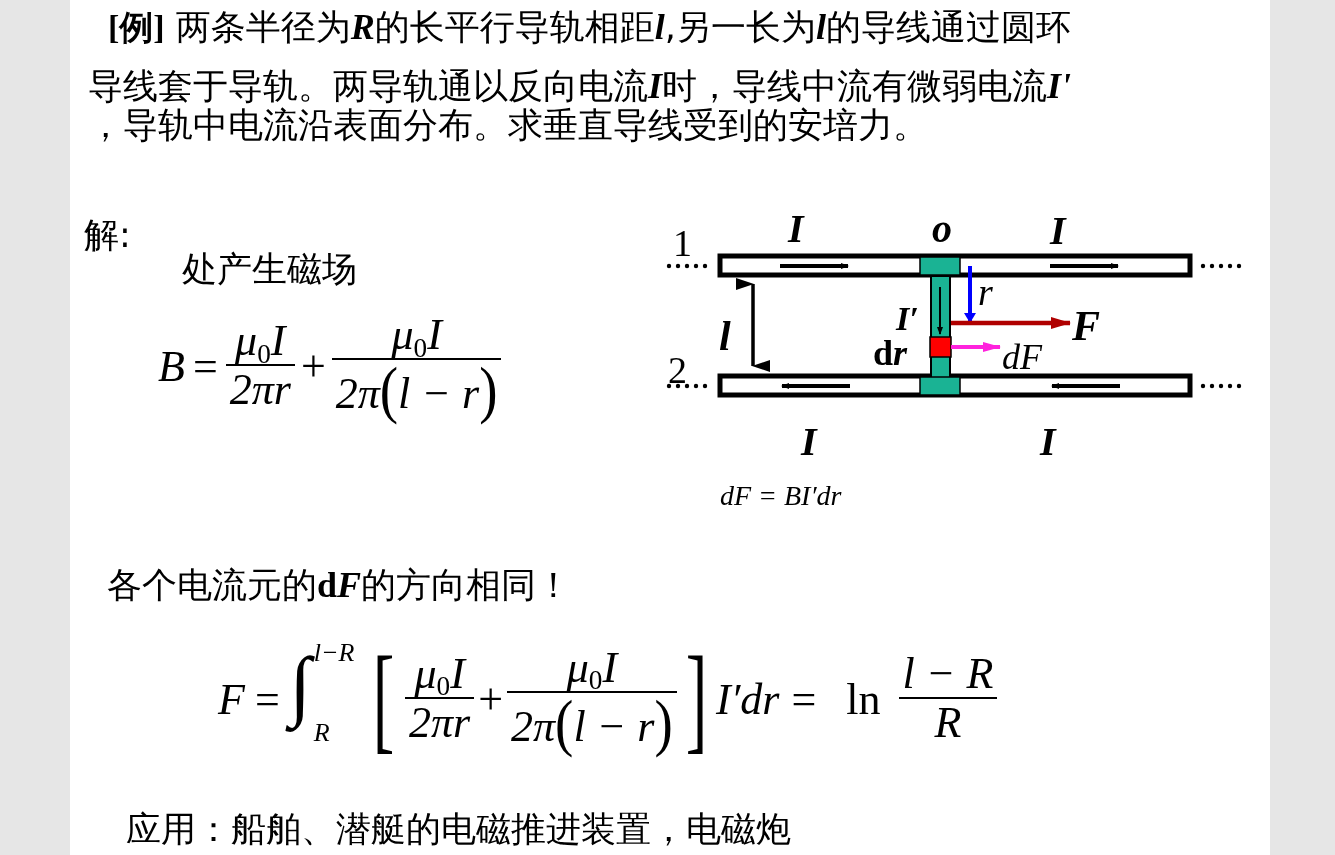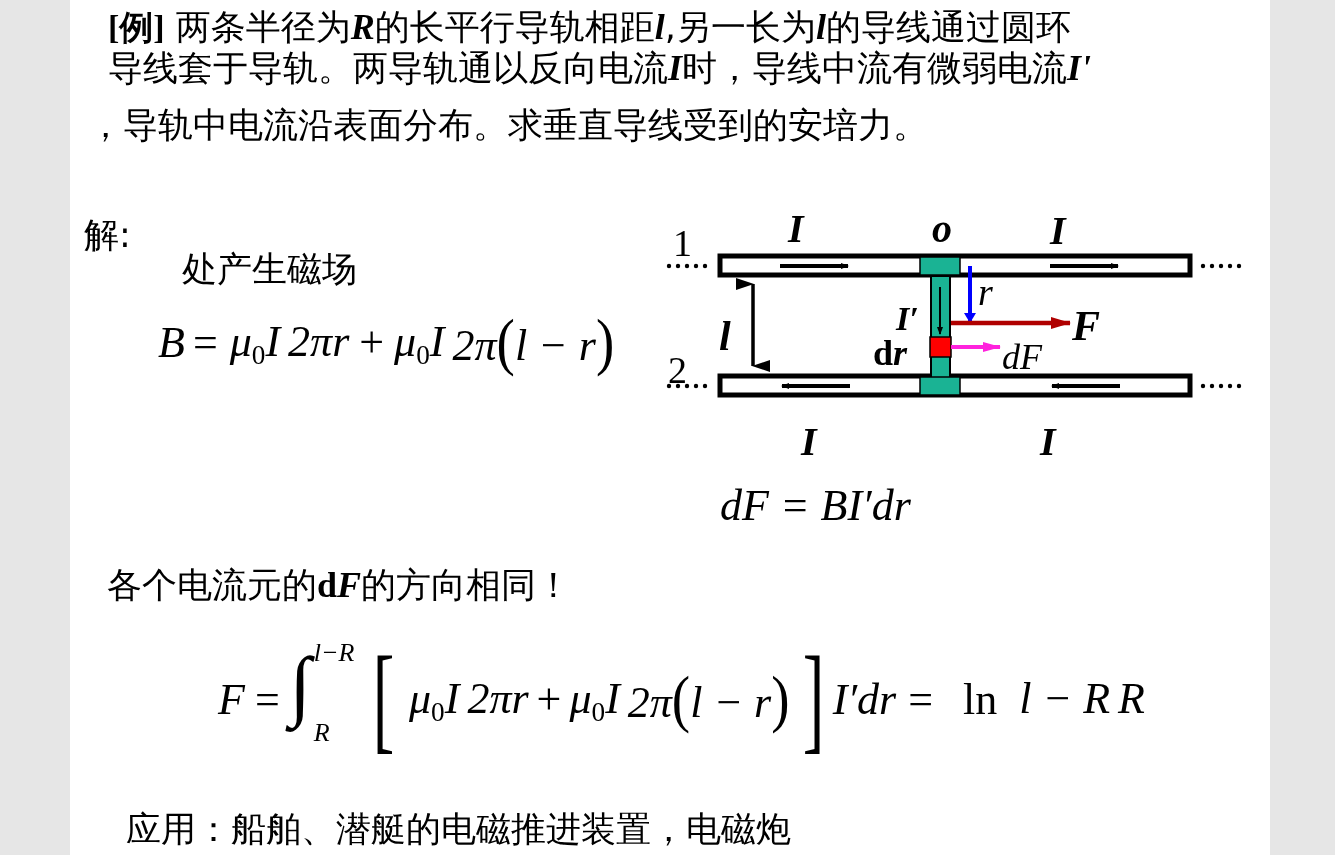--- a/index.html
+++ b/index.html
@@ -5,38 +5,38 @@
     * { margin: 0; padding: 0; box-sizing: border-box; }
     html, body { width: 1335px; height: 855px; overflow: hidden; }
     body { background: #e6e6e6; position: relative; font-family: "DejaVu Serif", "Liberation Serif", serif; color: #000; }
     .page { position: absolute; left: 70px; top: 0; width: 1200px; height: 855px; background: #ffffff; }
     .abs { position: absolute; white-space: nowrap; }
     .cn { font-family: "DejaVu Sans", "Liberation Sans", sans-serif; font-size: 35px; letter-spacing: 0px; }
     .m { font-family: "Liberation Serif", "DejaVu Serif", serif; }
     .mi { font-family: "Liberation Serif", "DejaVu Serif", serif; font-style: italic; }
     .bi { font-family: "Liberation Serif", "DejaVu Serif", serif; font-style: italic; font-weight: bold; }
     .b { font-family: "Liberation Serif", "DejaVu Serif", serif; font-weight: bold; }
-    .frac { display: inline-flex; flex-direction: row; align-items: center; vertical-align: middle; }
+    .frac { display: inline-flex; flex-direction: column; align-items: center; vertical-align: middle; }
     .frac .num { padding: 0 4px; line-height: 1.05; }
     .frac .bar { height: 2px; background: #000; align-self: stretch; }
     .frac .den { padding: 0 4px; line-height: 1.1; }
     .eq { display: flex; align-items: center; }
     .sub { font-size: 0.62em; font-style: normal; position: relative; top: 0.28em; }
     .big-paren { font-size: 1.25em; font-style: normal; display: inline-block; transform: scaleY(1.15); }
     svg text { font-family: "Liberation Serif", "DejaVu Serif", serif; }
   </style>
 </head>
 <body>
 
 <div class="page">
 
   <div class="abs cn" style="left:38px; top:4px;">
     <span class="b" style="font-size:34px;">[例]</span><span> 两条半径为</span><span class="bi" style="font-size:36px;">R</span><span>的长平行导轨相距</span><span class="bi" style="font-size:36px;">l</span><span>,另一长为</span><span class="bi" style="font-size:36px;">l</span><span>的导线通过圆环</span>
   </div>
-  <div class="abs cn" style="left:18px; top:45px;margin-left:20px;">
+  <div class="abs cn" style="left:18px; top:63px;">
     <span>导线套于导轨。两导轨通以反向电流</span><span class="bi" style="font-size:36px;">I</span><span>时，导线中流有微弱电流</span><span class="bi" style="font-size:36px;">I'</span>
   </div>
   <div class="abs cn" style="left:18px; top:102px;">，导轨中电流沿表面分布。求垂直导线受到的安培力。</div>
 
   <div class="abs cn" style="left:14px; top:212px;">解:</div>
   <div class="abs cn" style="left:112px; top:246px;">处产生磁场</div>
 
   <div class="abs eq mi" style="left:88px; top:312px; font-size:44px;">
     <span>B</span>
     <span class="m" style="font-style:normal; margin:0 8px;">=</span>
@@ -47,21 +47,21 @@
     </span>
     <span class="m" style="font-style:normal; margin:0 6px;">+</span>
     <span class="frac">
       <span class="num"><span>μ</span><span class="sub">0</span><span>I</span></span>
       <span class="bar"></span>
       <span class="den"><span>2π</span><span class="big-paren">(</span><span>l − r</span><span class="big-paren">)</span></span>
     </span>
   </div>
 
 
-  <div class="abs mi" style="left:650px; top:480px; font-size:44px;">dF = BI′dr</div>
+  <div class="abs mi" style="left:650px; top:480px; font-size:28px;">dF = BI′dr</div>
 
   <div class="abs cn" style="left:37px; top:562px;">
     <span>各个电流元的</span><span class="b" style="font-size:36px;">d</span><span class="bi" style="font-size:36px;">F</span><span>的方向相同！</span>
   </div>
 
   <div class="abs eq mi" style="left:148px; top:640px; font-size:44px;">
     <span>F</span>
     <span class="m" style="font-style:normal; margin:0 10px;">=</span>
     <span style="position:relative; display:inline-block; width:74px; height:110px;">
       <span class="m" style="position:absolute; left:0; top:-4px; font-size:78px; font-style:normal;">∫</span>

